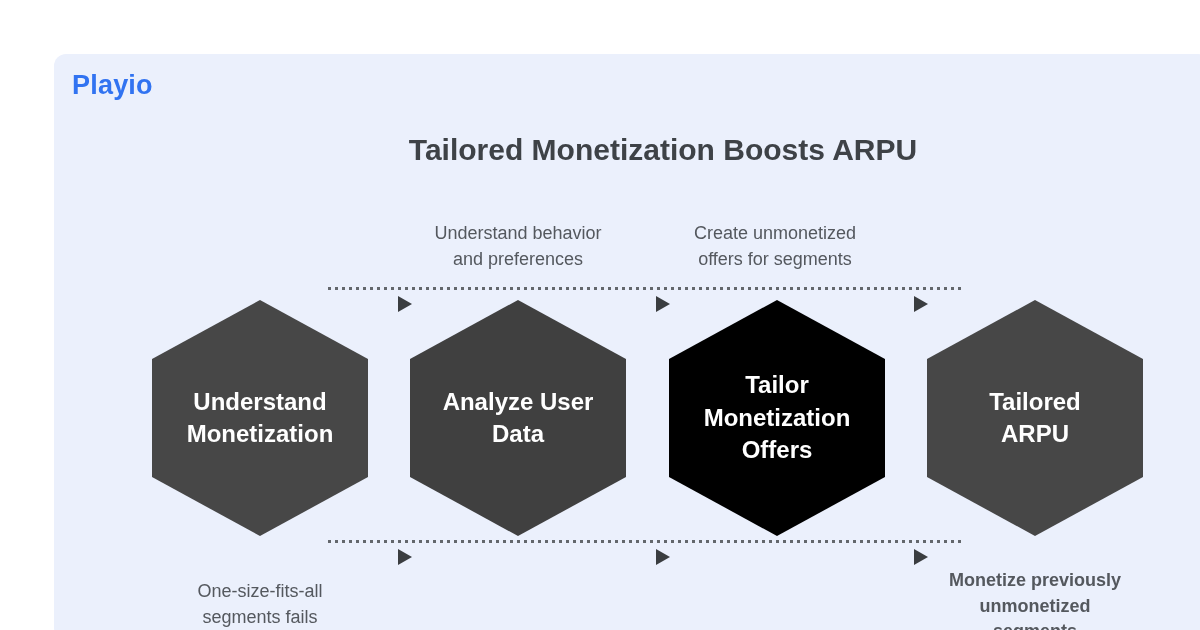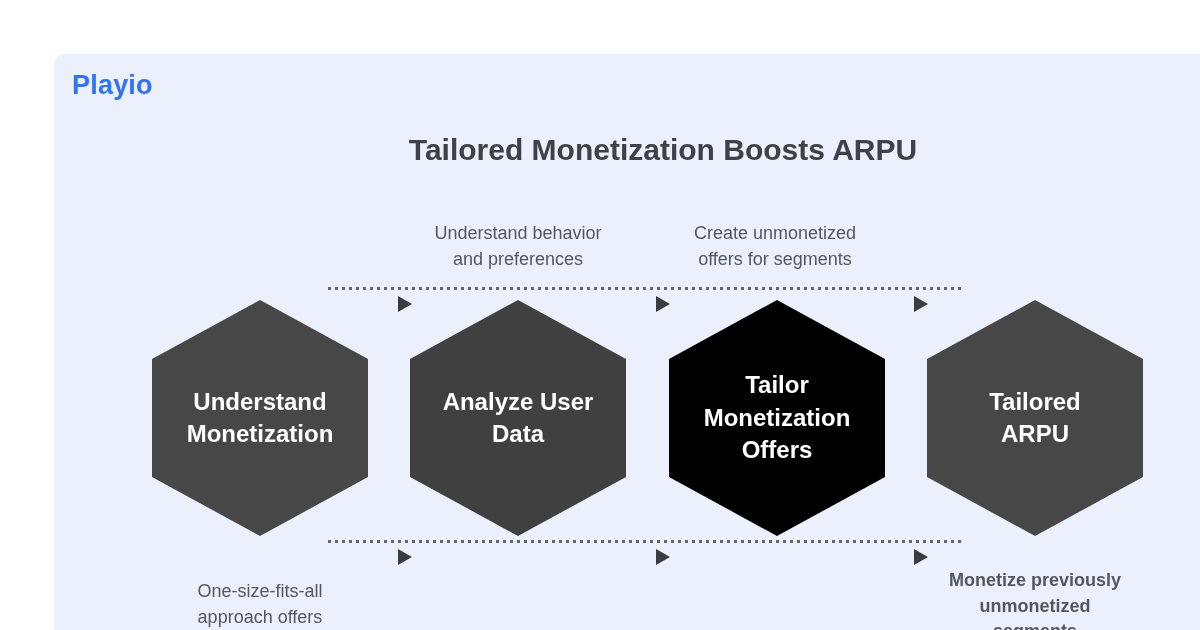--- a/index.html
+++ b/index.html
@@ -129,16 +129,16 @@
 ARPU</div>
 </div>
 
 <div class="dotted-line line-bottom">
   <div class="arrowhead ah-1"></div>
   <div class="arrowhead ah-2"></div>
   <div class="arrowhead ah-3"></div>
 </div>
 
 <div class="annotation anno-bottom-1">One-size-fits-all
-approach offers</div>
+segments fails</div>
 <div class="annotation anno-bottom-2">Monetize previously
 unmonetized
 segments</div>
 
 </body></html>

